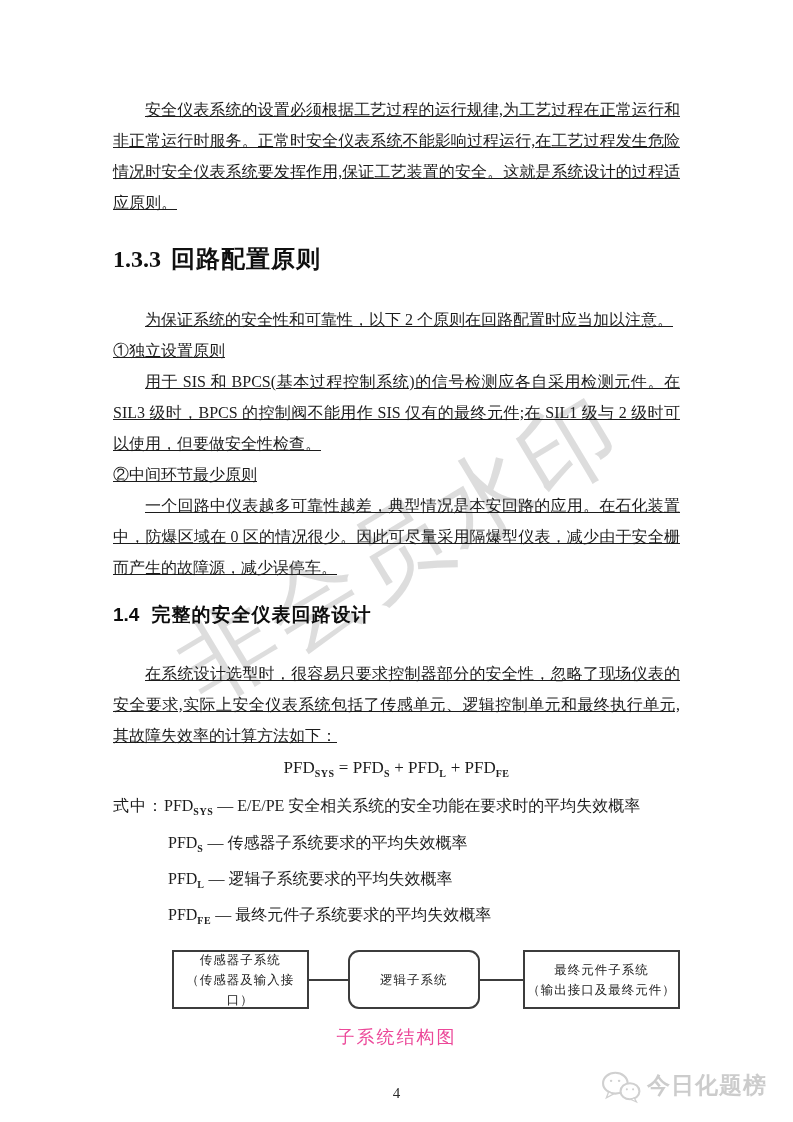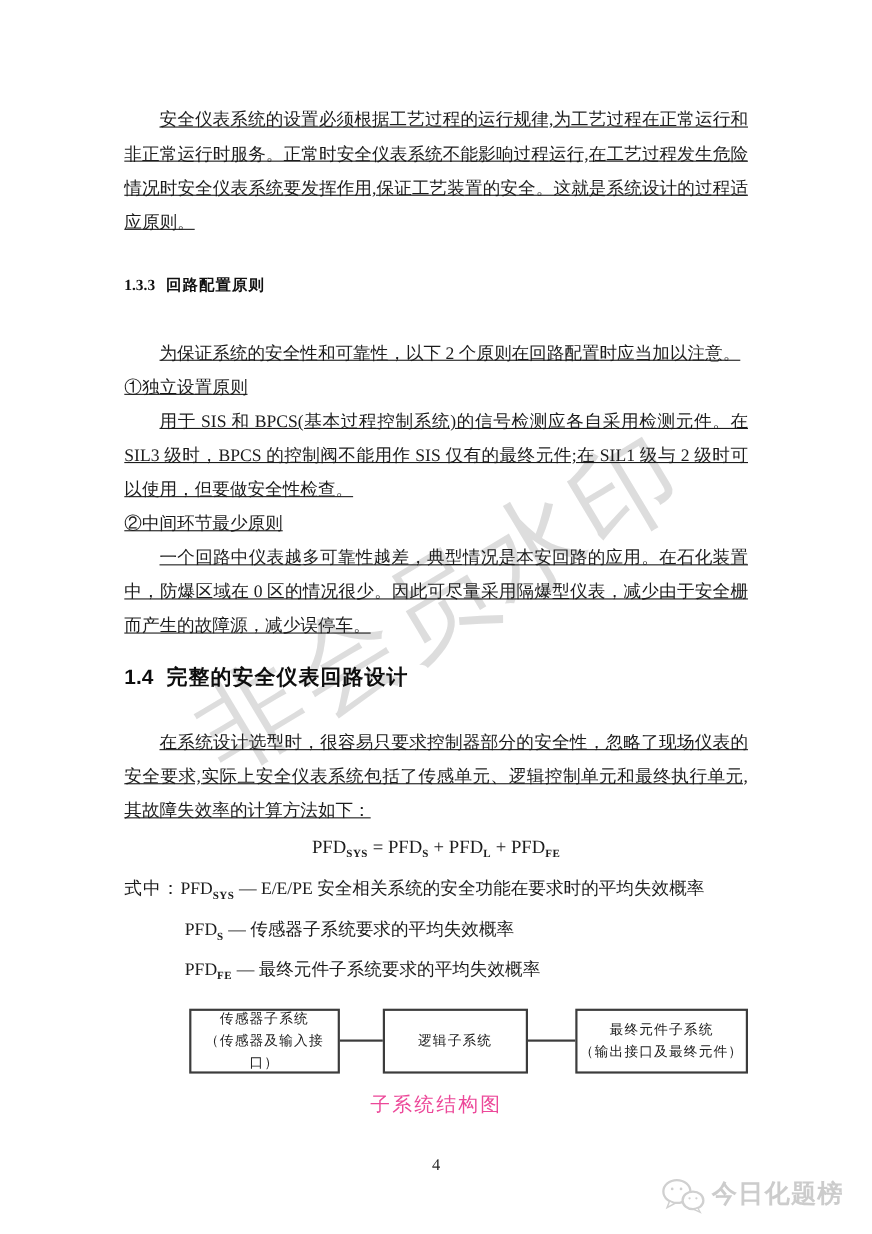--- a/index.html
+++ b/index.html
@@ -42,21 +42,21 @@
     font-size:16px;
     line-height:31px;
     text-align:justify;
     text-indent:2em;
     text-decoration:underline;
   }
   .para.noindent { text-indent:0; }
 
   .h3 {
     margin-top:28px;
-    font-size:14px;
+    font-size:24px;
     line-height:26px;
     font-weight:bold;
     color:#101010;
   }
   .h3 .num { font-family:"Liberation Serif","DejaVu Serif",serif; margin-right:10px; }
   .h3 .ttl { font-family:"Liberation Sans","DejaVu Sans",sans-serif; letter-spacing:1px; }
 
   .h2 {
     margin-top:17px;
     font-size:19px;
@@ -102,21 +102,21 @@
     display:flex;
     flex-direction:column;
     justify-content:center;
     text-align:center;
     font-size:12.5px;
     line-height:1.6;
     color:#222;
     letter-spacing:1px;
   }
   .dbox.b1 { width:139px; }
-  .dbox.b2 { width:134px; }
+  .dbox.b2 { width:134px;border-radius:11px; }
   .dbox.b3 { width:160px; }
   .connector { height:2px; background:#3c3c3c; }
   .connector.c1 { width:40px; }
   .connector.c2 { width:44px; }
 
   .caption {
     margin-top:16px;
     text-align:center;
     font-size:18px;
     letter-spacing:2px;
@@ -169,20 +169,21 @@
     <span class="num">1.4</span><span class="ttl">完整的安全仪表回路设计</span>
   </h2>
 
   <p class="para mt28">在系统设计选型时，很容易只要求控制器部分的安全性，忽略了现场仪表的安全要求,实际上安全仪表系统包括了传感单元、逻辑控制单元和最终执行单元,其故障失效率的计算方法如下：</p>
 
   <div class="formula"><span class="term">PFD<sub>SYS</sub></span><span class="op"> = </span><span class="term">PFD<sub>S</sub></span><span class="op"> + </span><span class="term">PFD<sub>L</sub></span><span class="op"> + </span><span class="term">PFD<sub>FE</sub></span></div>
 
   <div class="definitions">
       <div class="def-line lead"><span class="def-prefix">式中：</span><span class="term">PFD<sub>SYS</sub></span><span class="def-sep"> — </span><span>E/E/PE 安全相关系统的安全功能在要求时的平均失效概率</span></div>
       <div class="def-line cont"><span class="term">PFD<sub>S</sub></span><span class="def-sep"> — </span><span>传感器子系统要求的平均失效概率</span></div>
+      <div class="def-line cont"><span class="term">PFD<sub>L</sub></span><span class="def-sep"> — </span><span>逻辑子系统要求的平均失效概率</span></div>
       <div class="def-line cont"><span class="term">PFD<sub>FE</sub></span><span class="def-sep"> — </span><span>最终元件子系统要求的平均失效概率</span></div>
     </div>
 
   <div class="diagram">
     <div class="dbox b1">
       <span>传感器子系统</span>
       <span>（传感器及输入接口）</span>
     </div>
     <div class="connector c1"></div>
     <div class="dbox b2">

